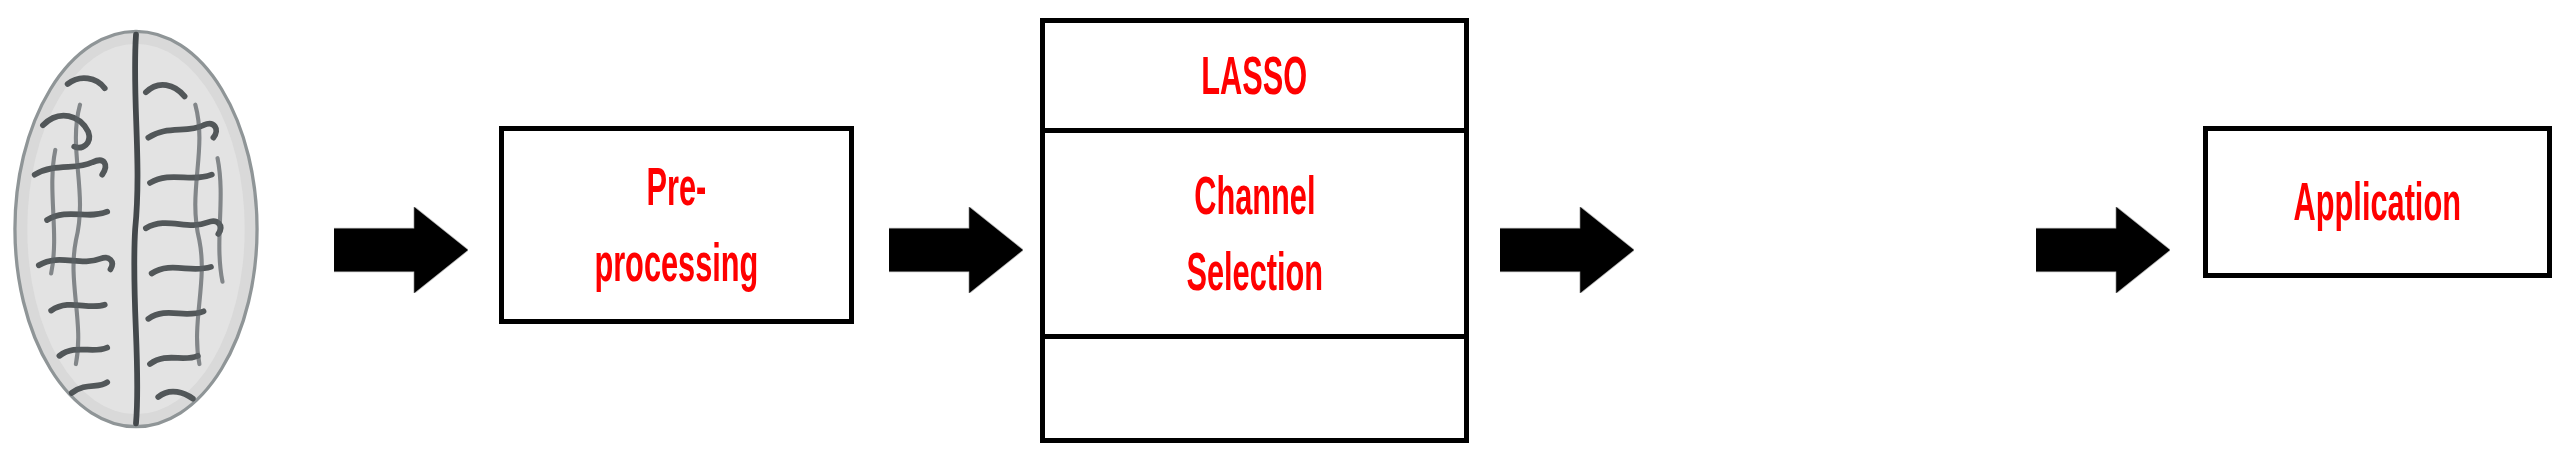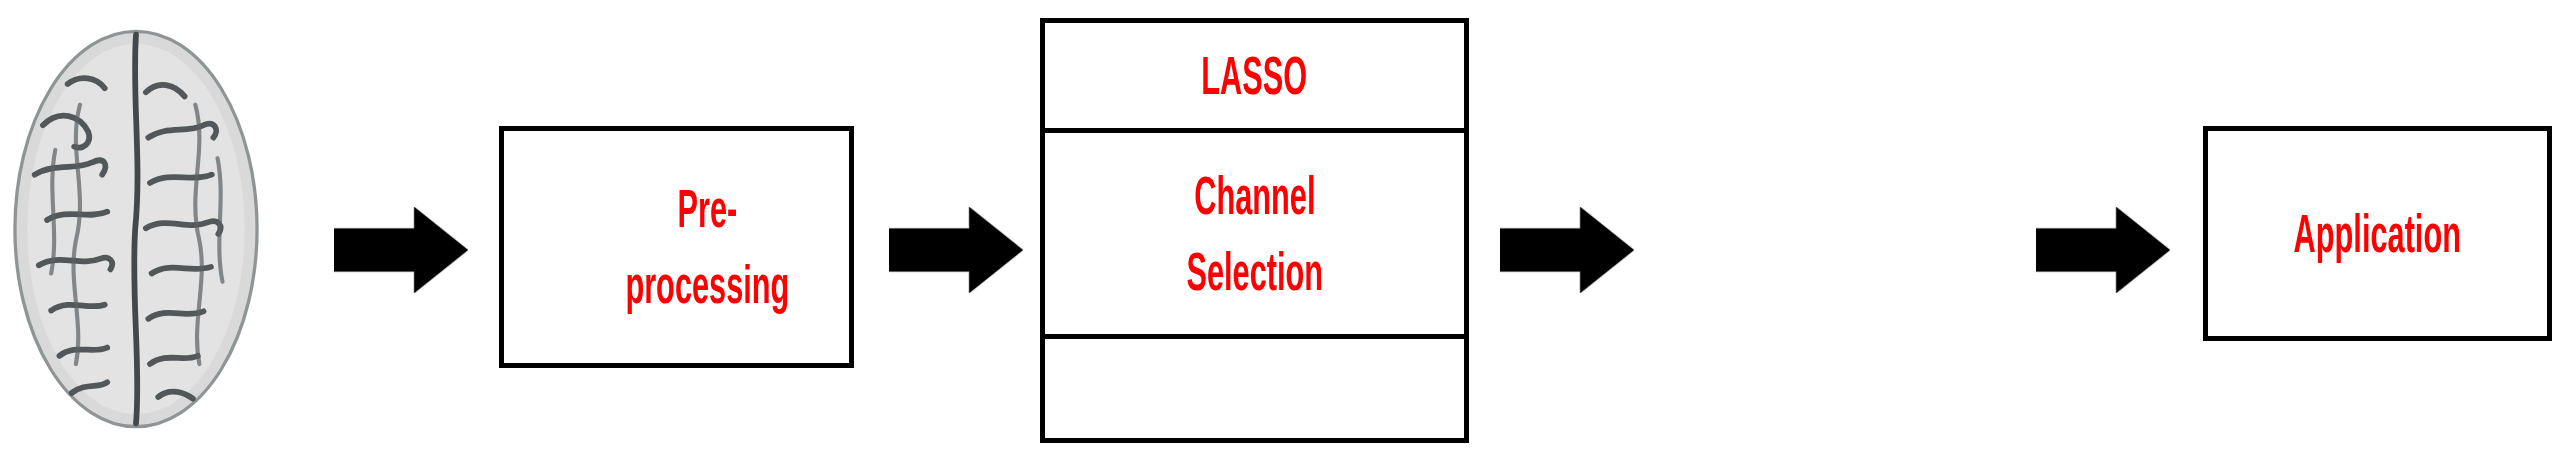--- a/index.html
+++ b/index.html
@@ -13,23 +13,23 @@
   }
   .box{
     position:absolute;
     background:#ffffff;
     border:5.8px solid #000000;
     box-sizing:border-box;
     display:flex;
     align-items:center;
     justify-content:center;
   }
-  #box-pre{left:499px;  top:126px; width:355px; height:242px;justify-content:flex-end;}
+  #box-pre{left:499px;  top:126px; width:355px; height:198px;}
   #box-cls{left:1652px; top:128px; width:351px; height:206px;}
-  #box-app{left:2203px; top:126px; width:349px; height:215px;}
+  #box-app{left:2203px; top:126px; width:349px; height:152px;}
   #box-lasso{left:1040px; top:18px; width:429px; height:425px; display:block; padding:0;}
   .lasso-section{
     display:flex;align-items:center;justify-content:center;
     box-sizing:border-box;
   }
   #lasso-s1{height:110px;border-bottom:5.8px solid #000;}
   #lasso-s2{height:206px;border-bottom:5.8px solid #000;}
   #lasso-s3{height:92px;}
   .label{
     color:#ff0000;

